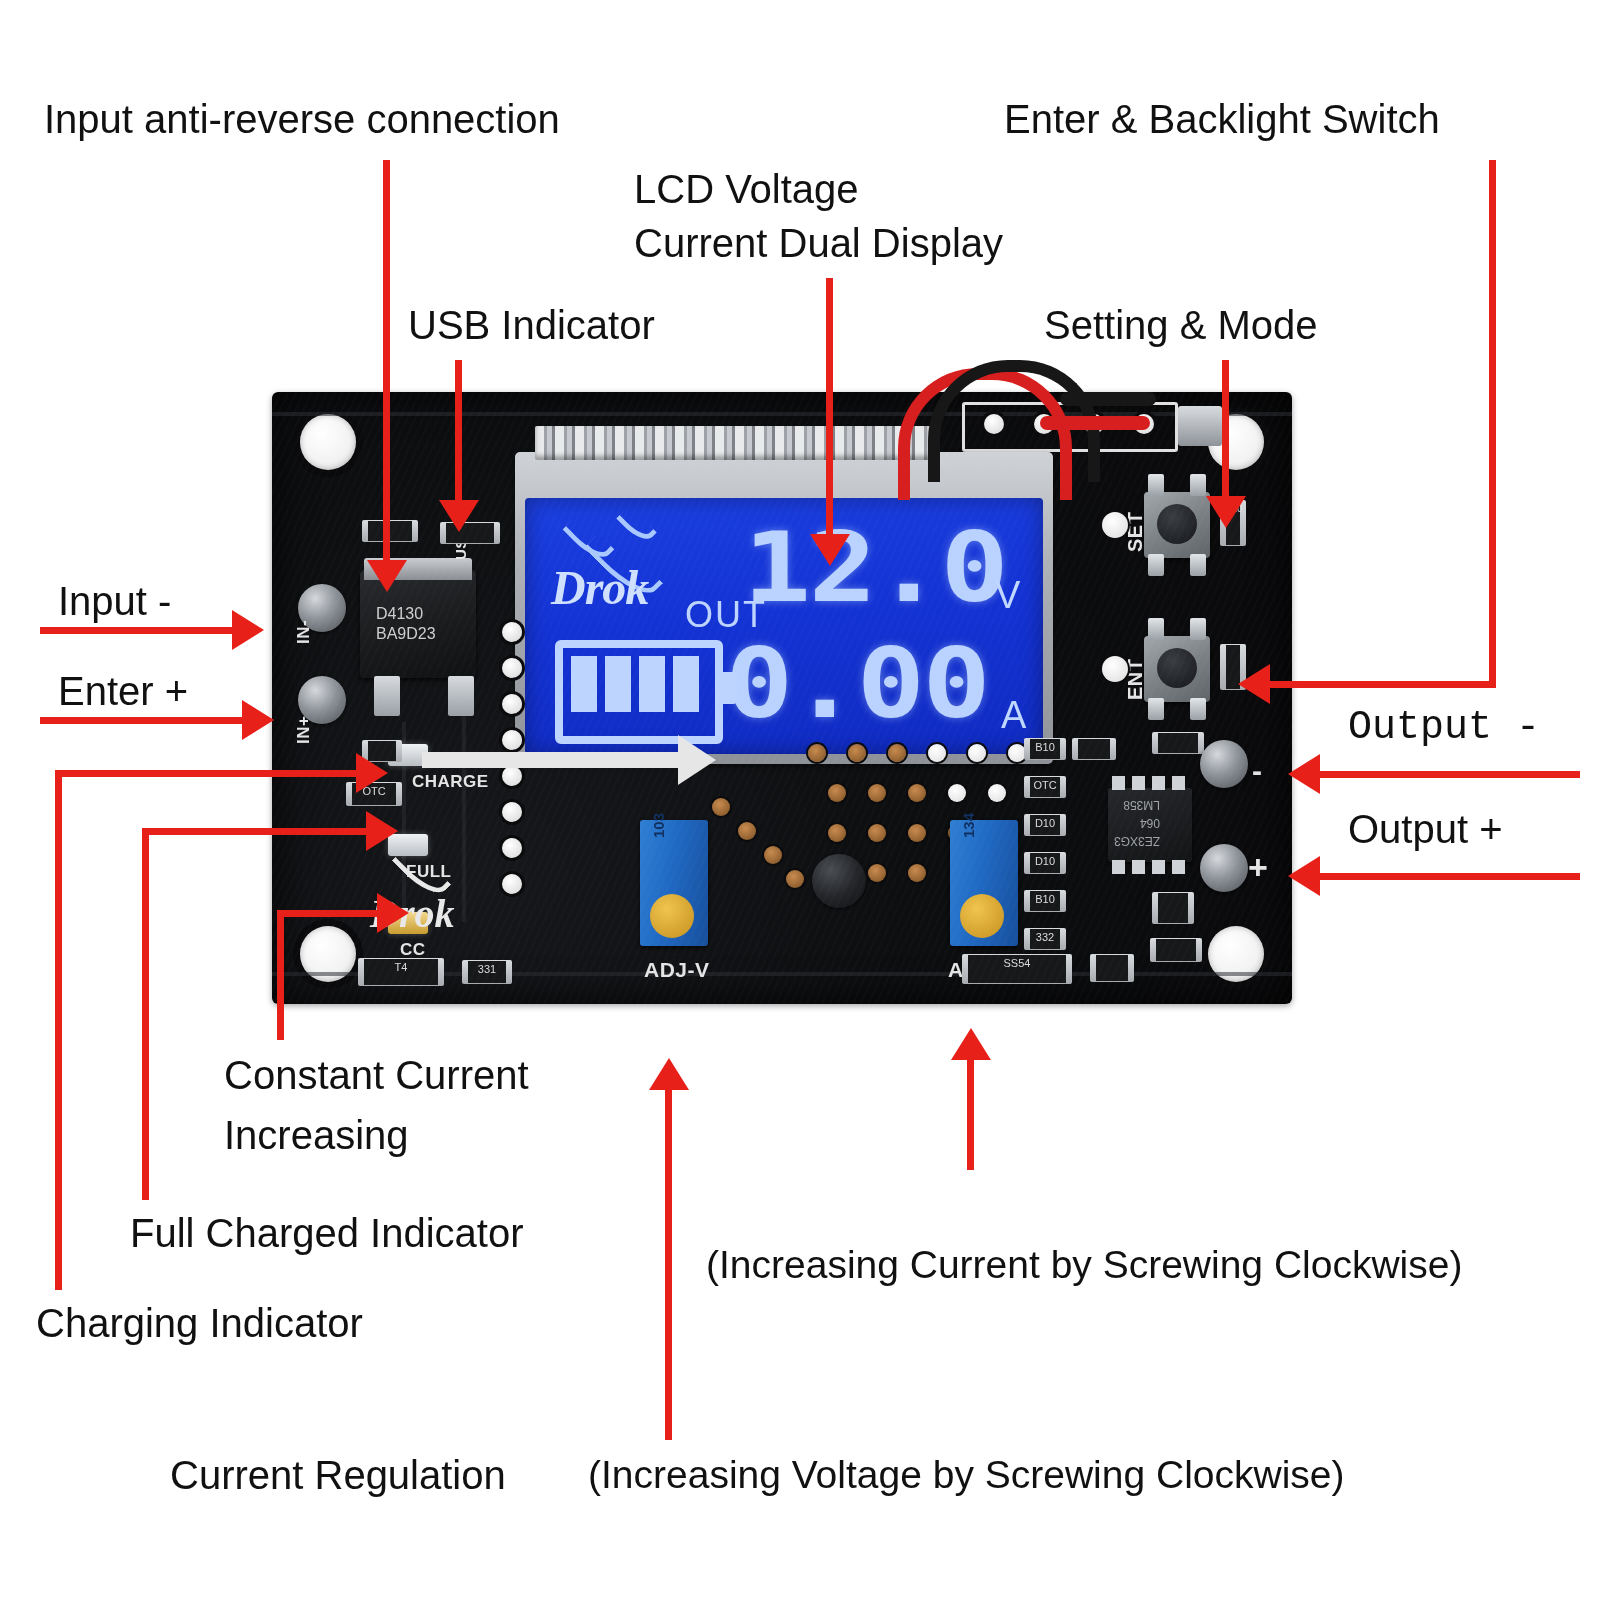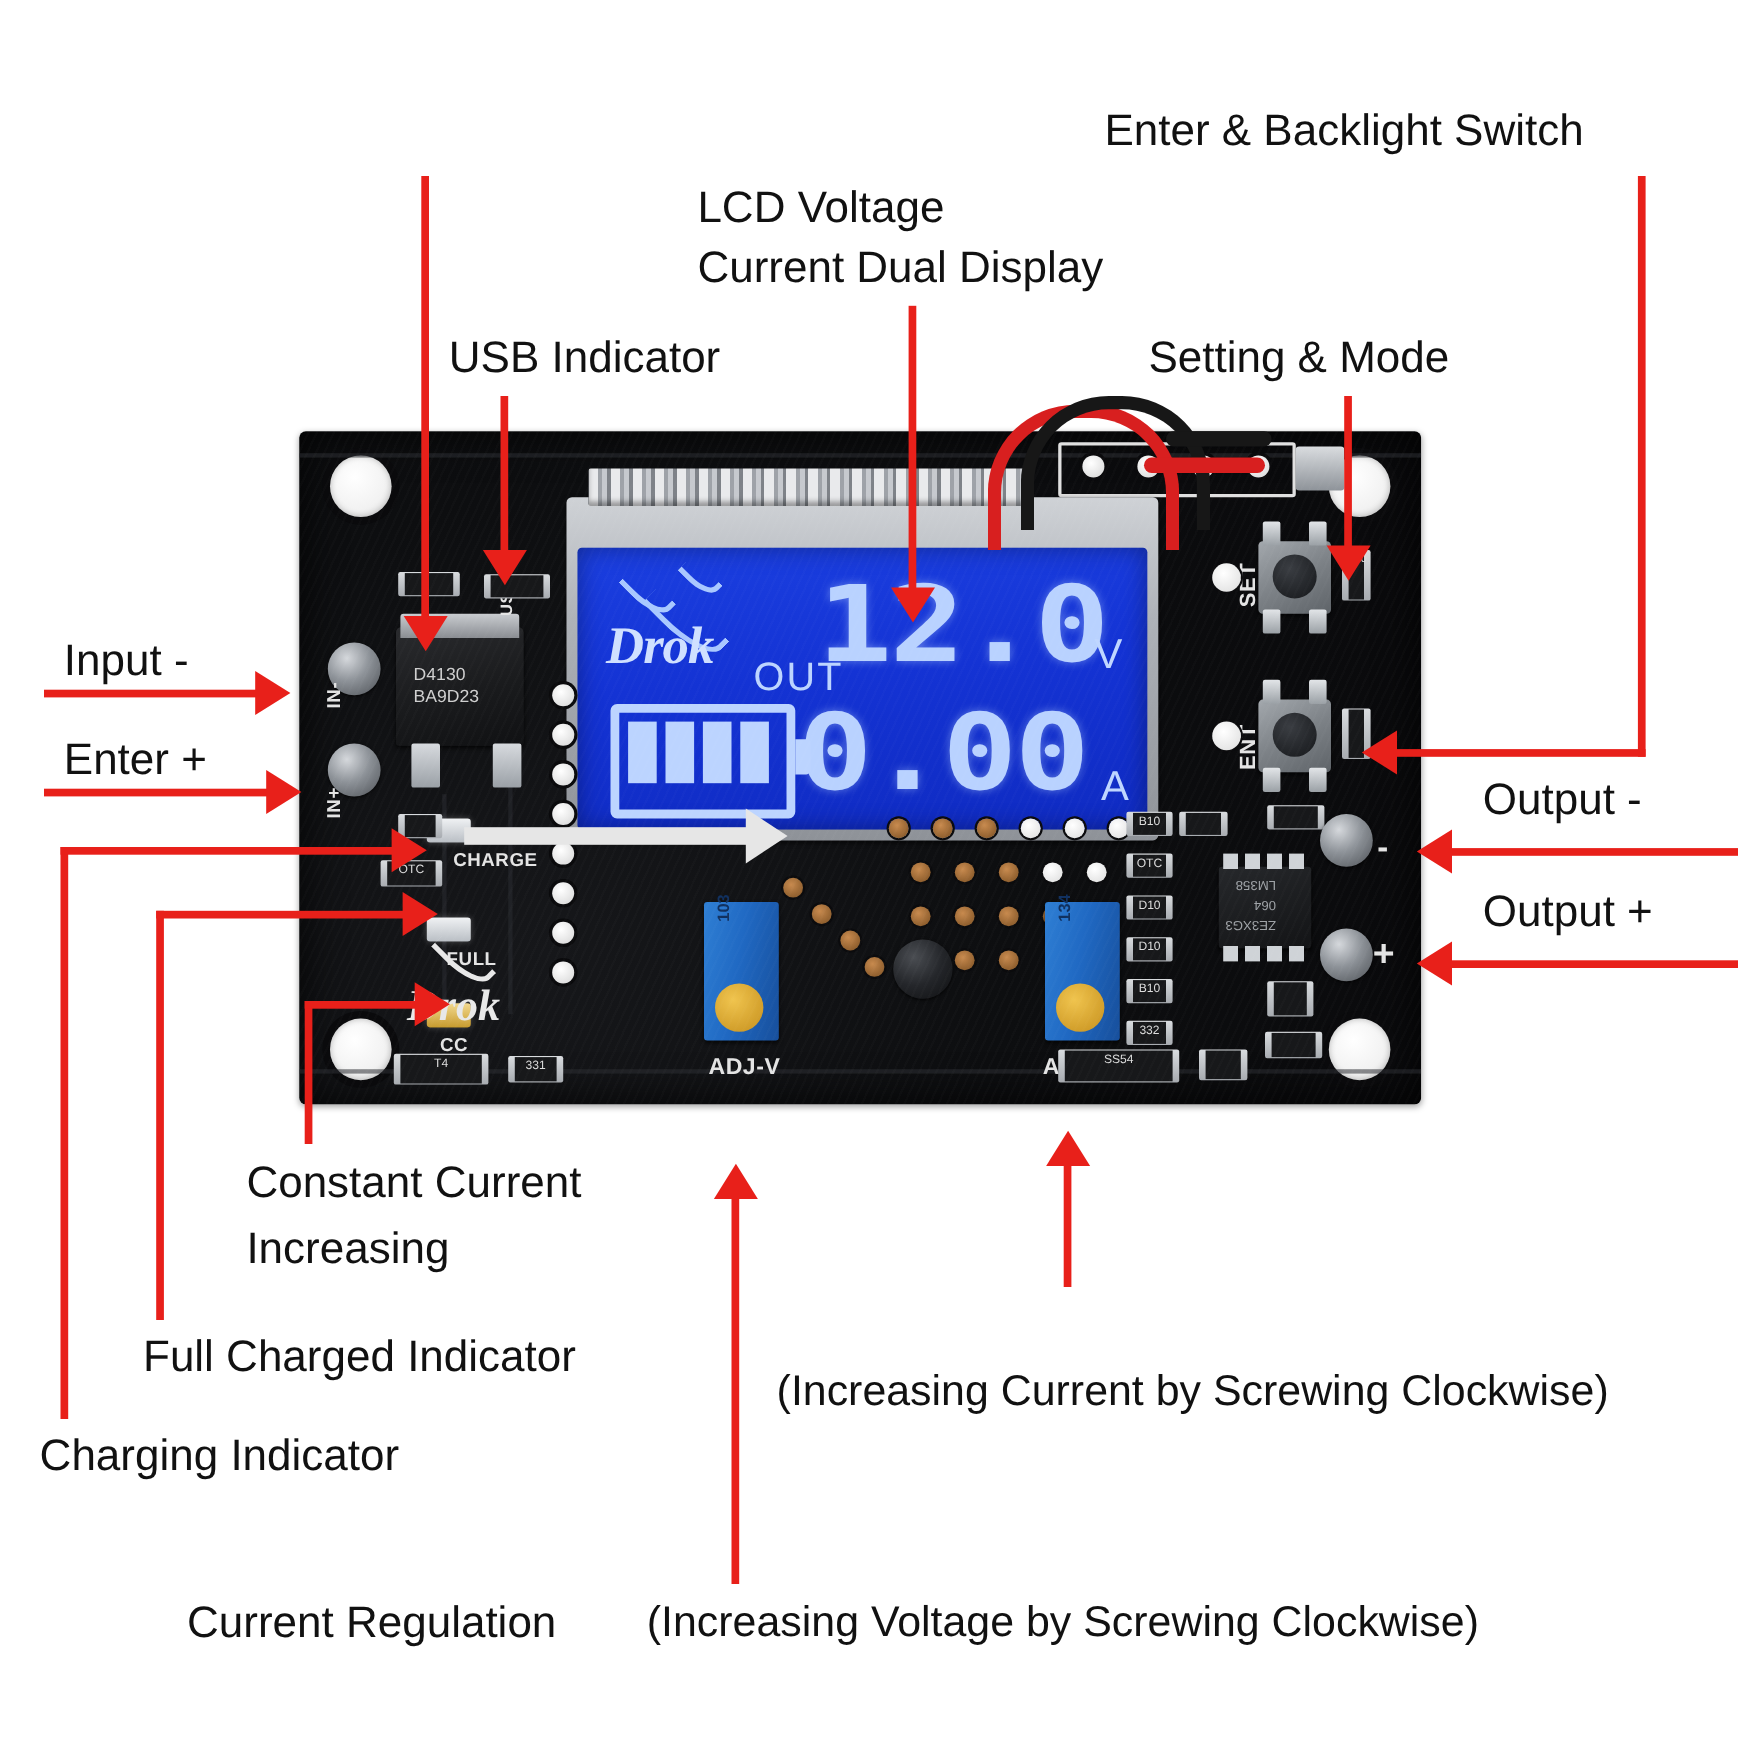--- a/index.html
+++ b/index.html
@@ -379,20 +379,21 @@
 
   <div class="wire" style="left:898px;top:368px;width:150px;height:120px;
               border:12px solid #d81f1f;border-bottom:none;border-radius:80px 80px 0 0;
               background:transparent;"></div>
   <div class="wire" style="left:928px;top:360px;width:148px;height:110px;
               border:12px solid #171717;border-bottom:none;border-radius:80px 80px 0 0;
               background:transparent;"></div>
   <div style="position:absolute;left:1040px;top:416px;width:110px;height:14px;background:#d81f1f;border-radius:8px;"></div>
   <div style="position:absolute;left:1060px;top:392px;width:96px;height:14px;background:#171717;border-radius:8px;"></div>
 
+  <div class="anno" style="left:44px;top:96px;">Input anti-reverse connection</div>
   <div class="vline" style="left:383px;top:160px;height:416px;"></div>
   <div class="arrow-d" style="left:367px;top:560px;"></div>
 
   <div class="anno" style="left:408px;top:302px;">USB Indicator</div>
   <div class="vline" style="left:455px;top:360px;height:150px;"></div>
   <div class="arrow-d" style="left:439px;top:500px;"></div>
 
   <div class="anno" style="left:634px;top:166px;">LCD Voltage</div>
   <div class="anno" style="left:634px;top:220px;">Current Dual Display</div>
   <div class="vline" style="left:826px;top:278px;height:272px;"></div>
@@ -408,21 +409,21 @@
   <div class="arrow-d" style="left:1206px;top:496px;"></div>
 
   <div class="anno" style="left:58px;top:578px;">Input -</div>
   <div class="hline" style="left:40px;top:627px;width:196px;"></div>
   <div class="arrow-r" style="left:232px;top:610px;"></div>
 
   <div class="anno" style="left:58px;top:668px;">Enter +</div>
   <div class="hline" style="left:40px;top:717px;width:206px;"></div>
   <div class="arrow-r" style="left:242px;top:700px;"></div>
 
-  <div class="anno" style="left:1348px;top:704px;">Output -</div>
+  <div class="anno" style="left:1348px;top:704px;font-family:Liberation Mono, monospace;">Output -</div>
   <div class="hline" style="left:1320px;top:771px;width:260px;"></div>
   <div class="arrow-l" style="left:1288px;top:754px;"></div>
 
   <div class="anno" style="left:1348px;top:806px;">Output +</div>
   <div class="hline" style="left:1320px;top:873px;width:260px;"></div>
   <div class="arrow-l" style="left:1288px;top:856px;"></div>
 
   <div class="anno" style="left:36px;top:1300px;">Charging Indicator</div>
   <div class="vline" style="left:55px;top:770px;height:520px;"></div>
   <div class="hline" style="left:55px;top:770px;width:305px;"></div>

